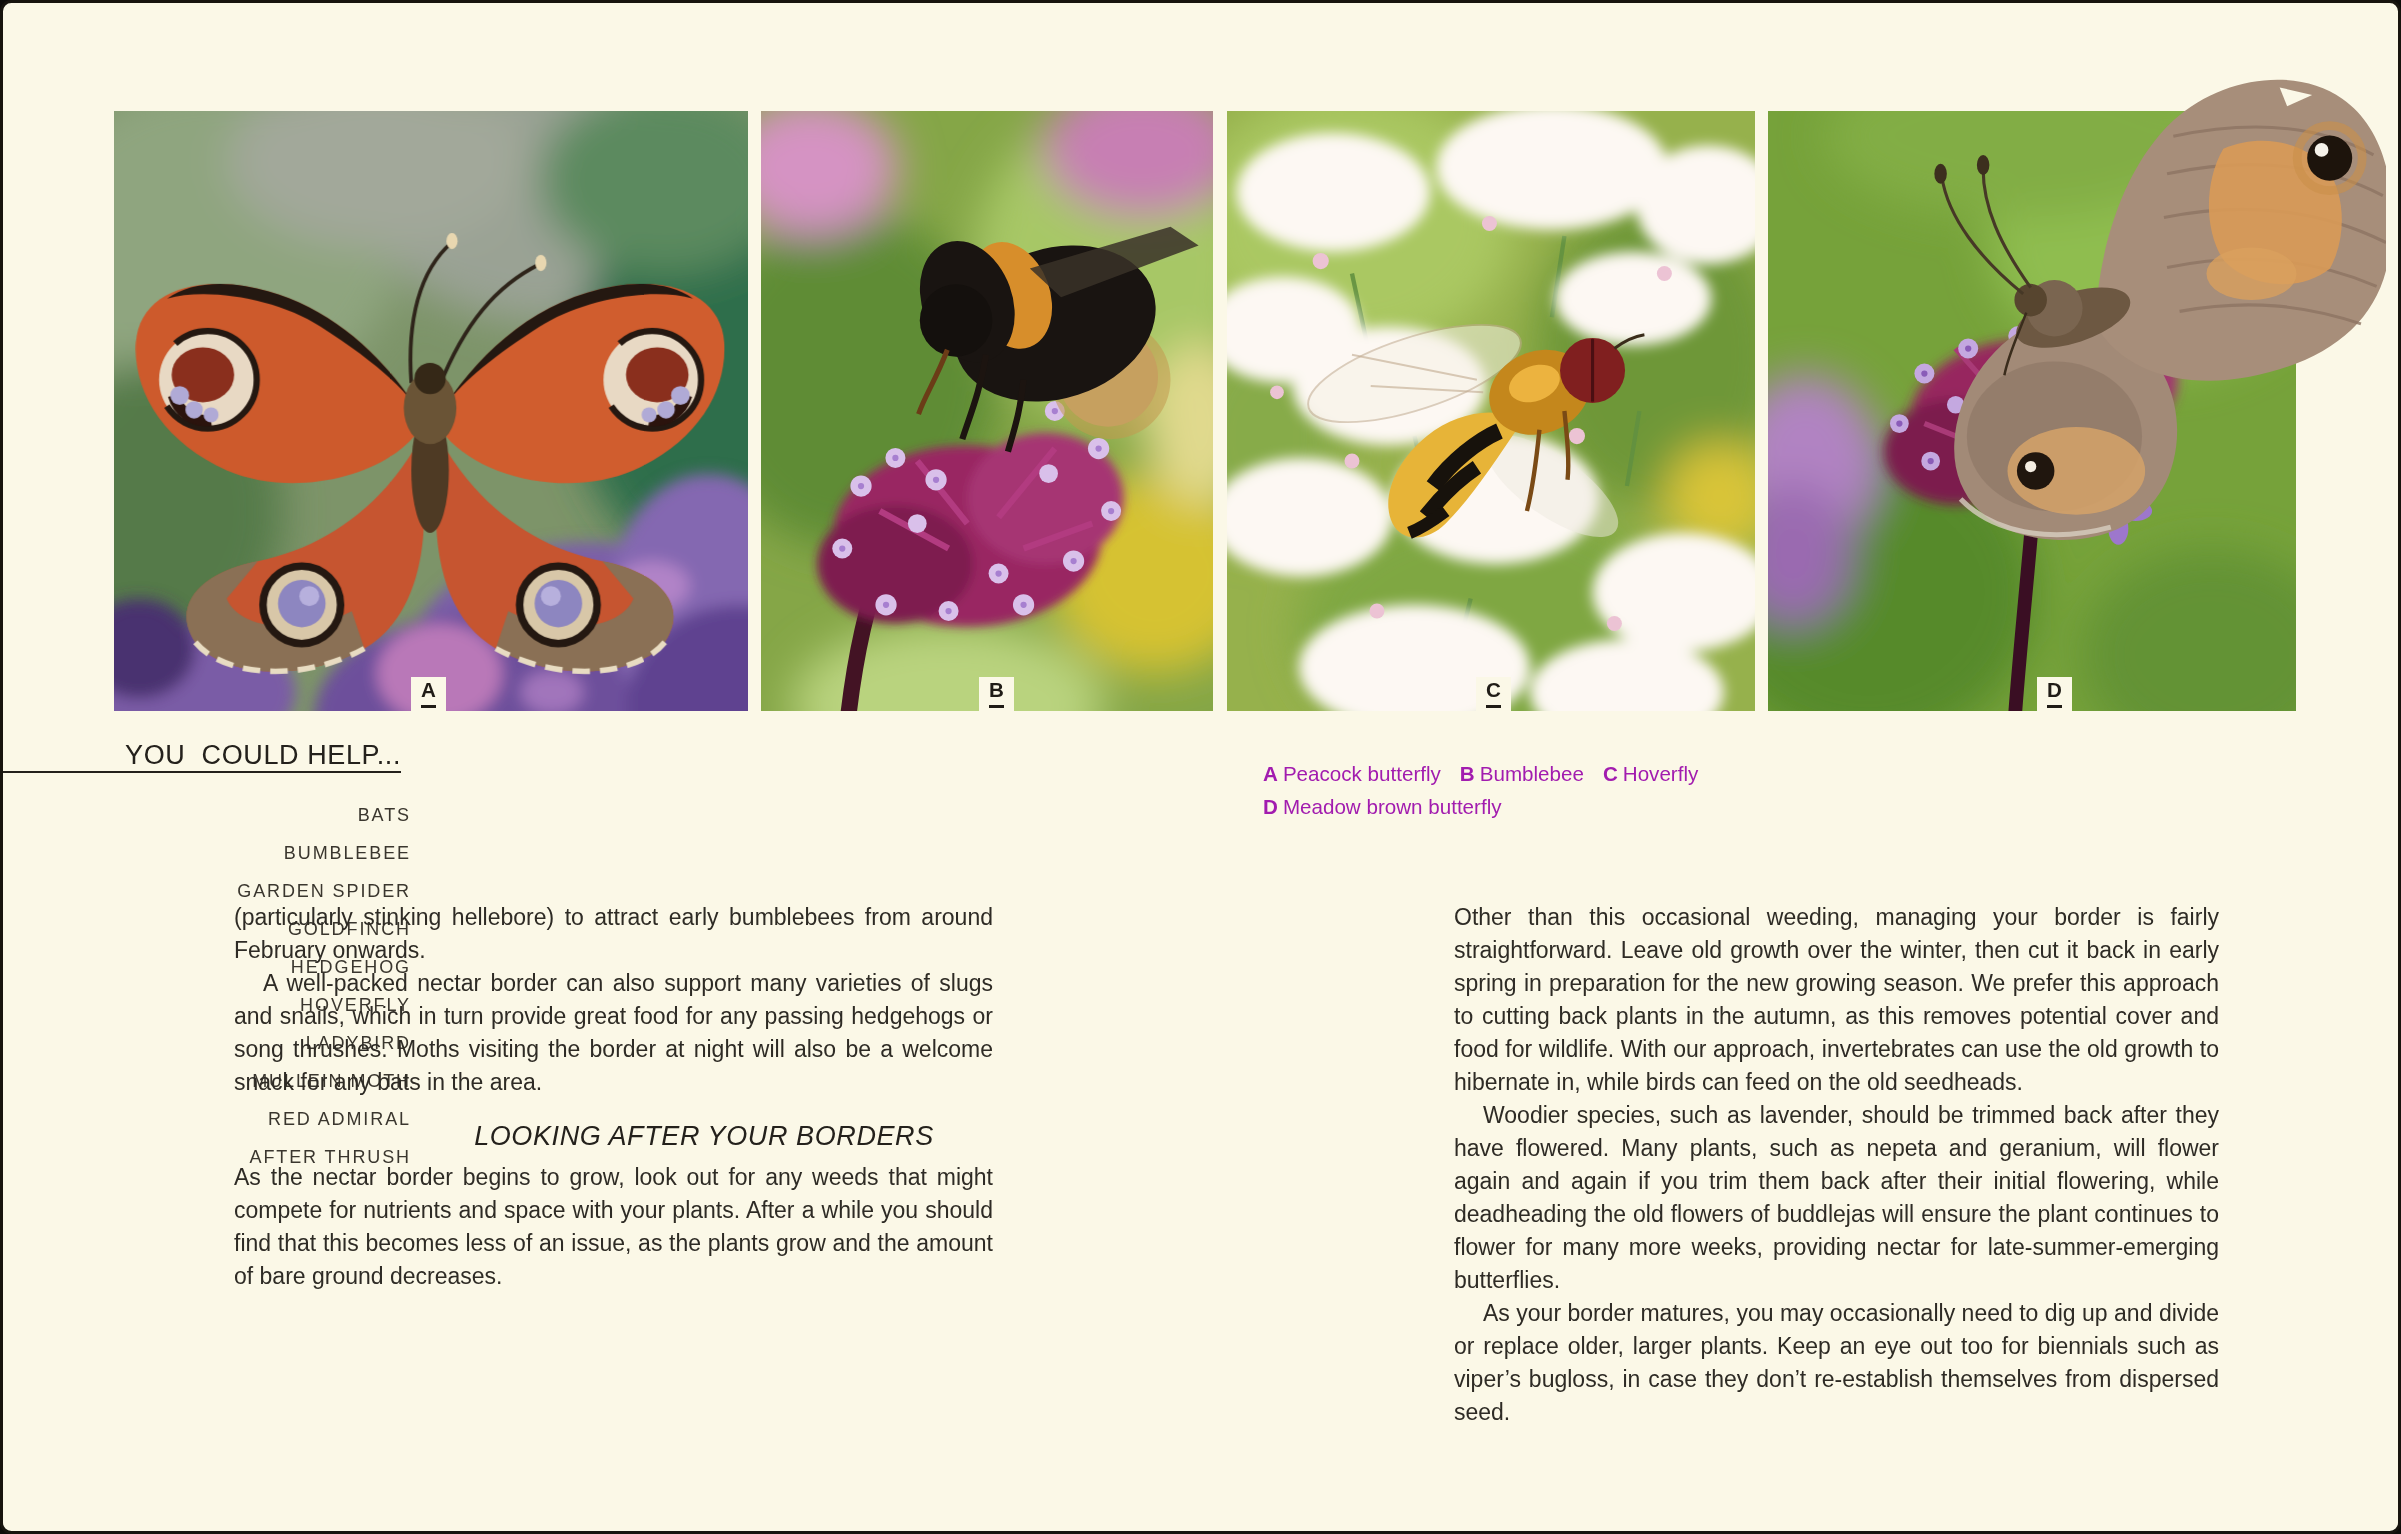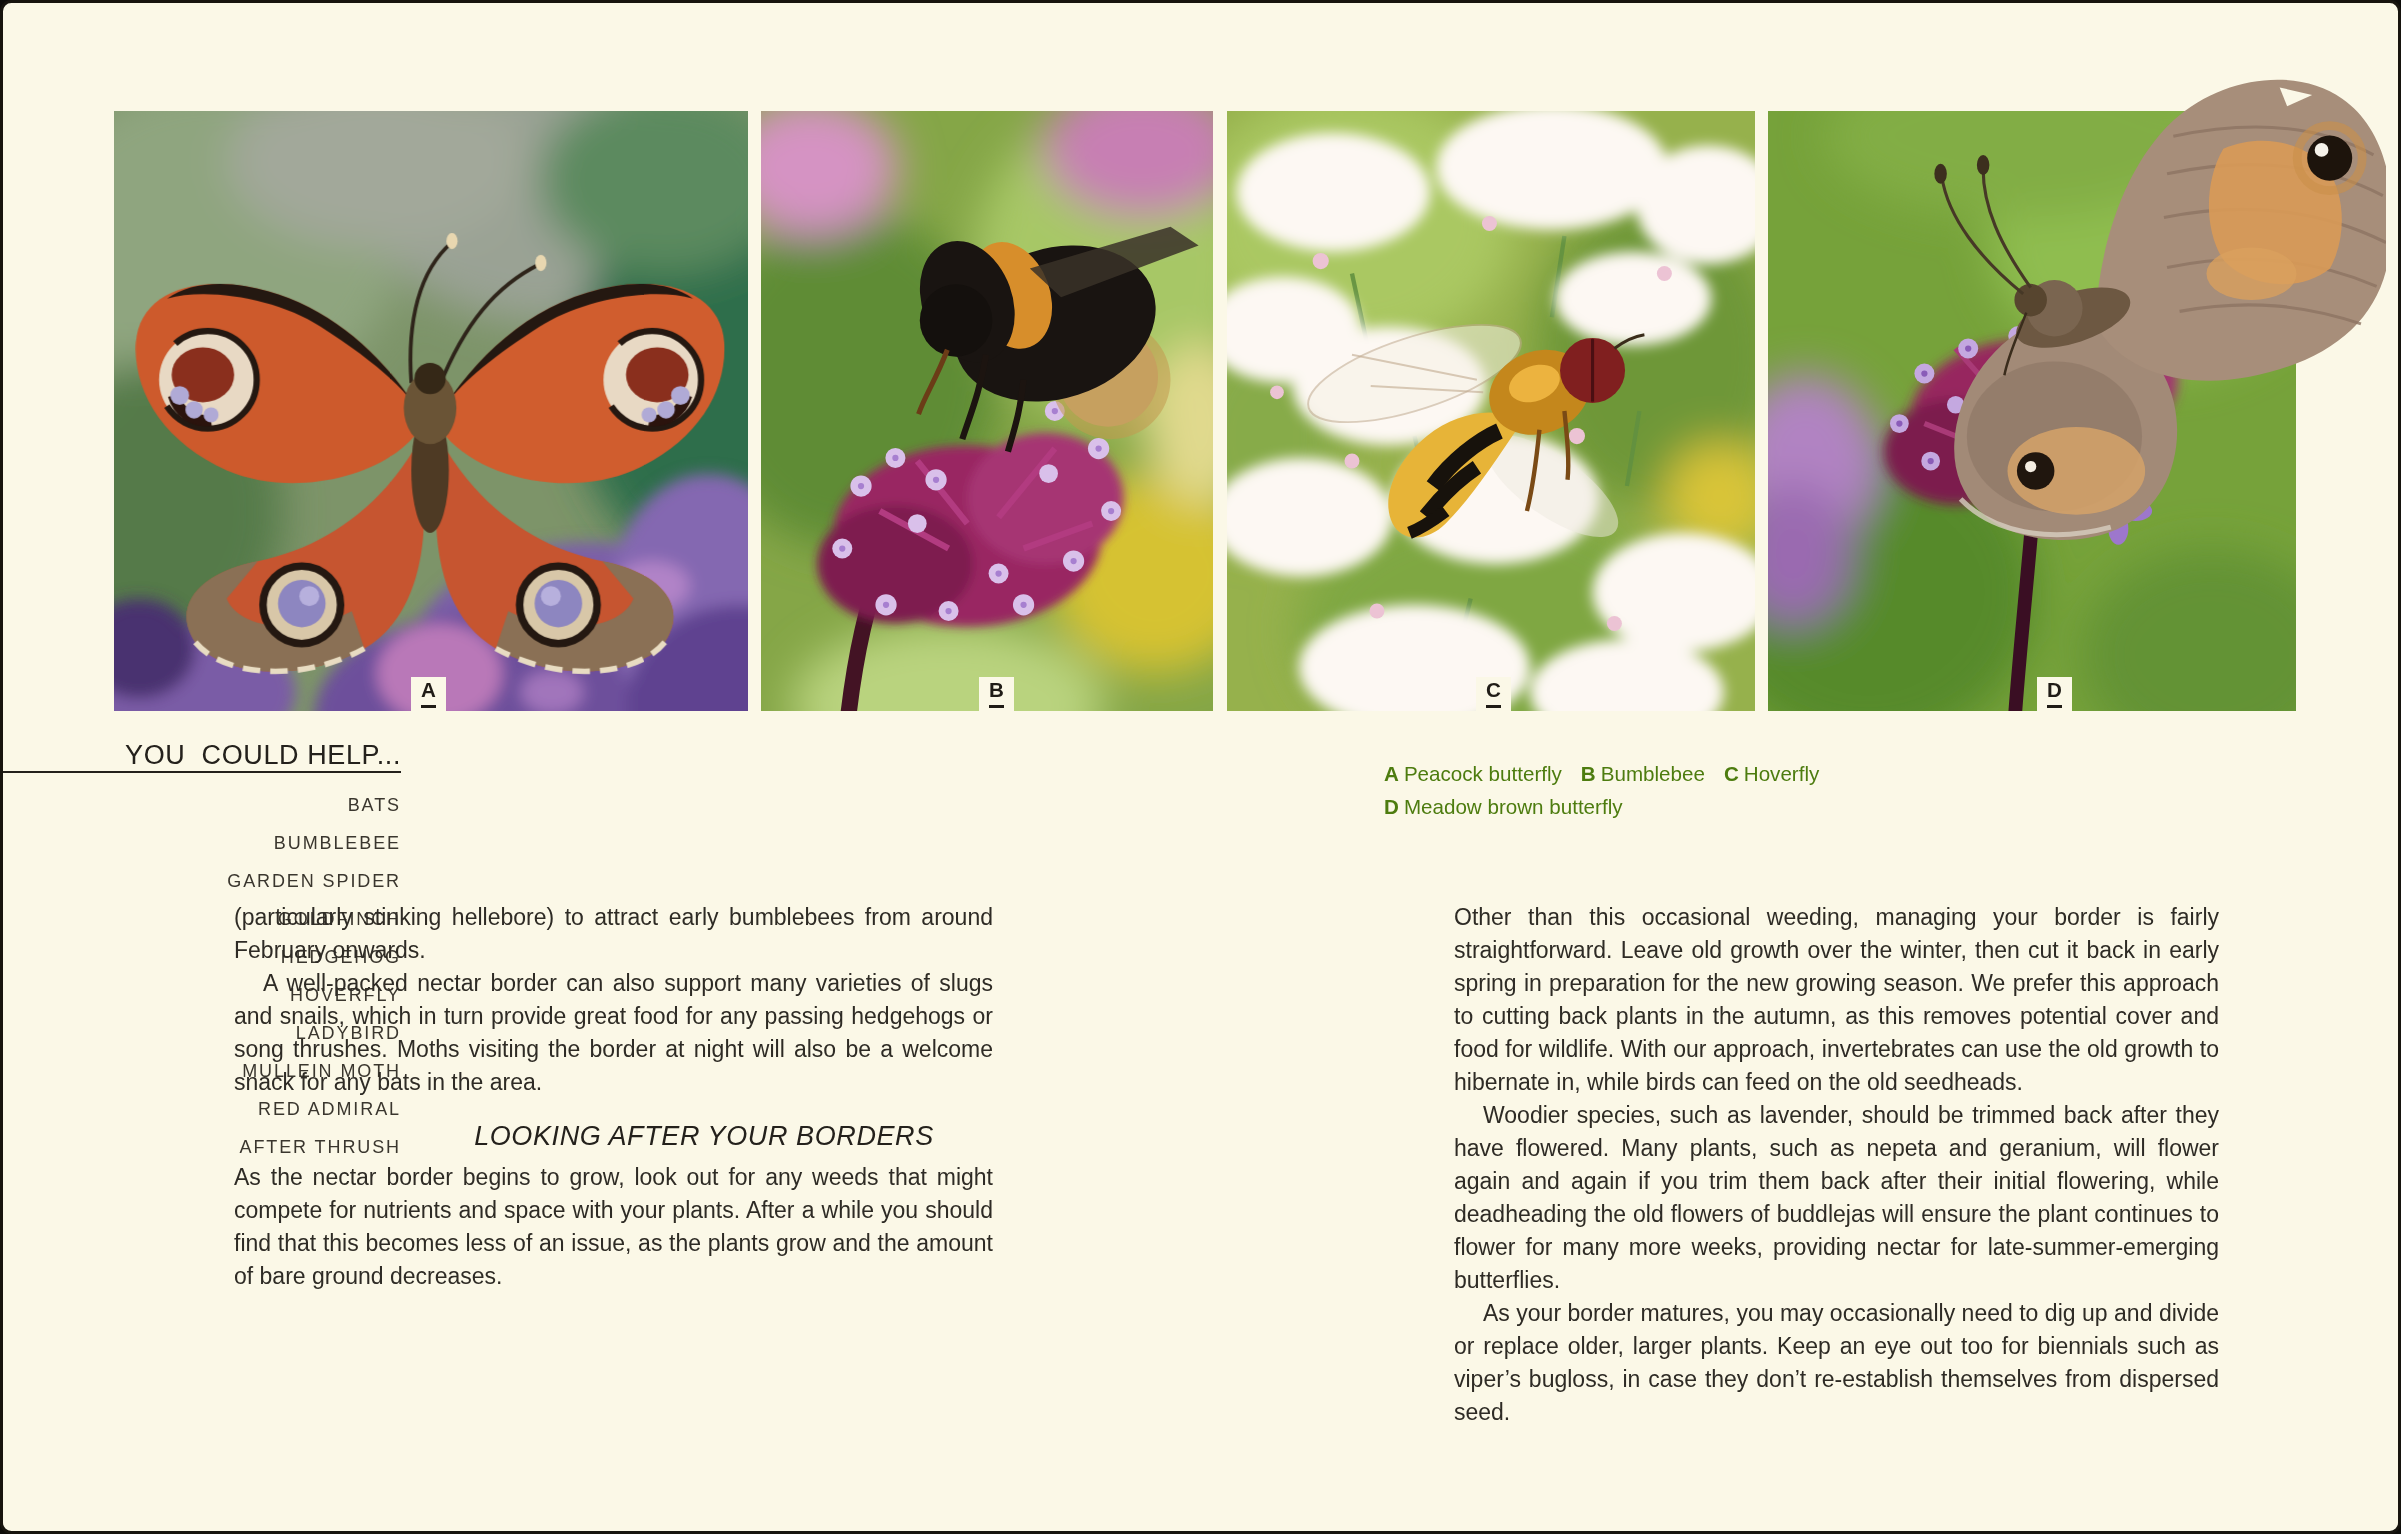--- a/index.html
+++ b/index.html
@@ -28,27 +28,27 @@
   #label-a{left:408px;} #label-b{left:976px;} #label-c{left:1473px;} #label-d{left:2034px;}
 
   .sidebar-heading{
     position:absolute;left:0;top:737px;width:398px;
     text-align:right;font-size:27px;letter-spacing:0.6px;
     color:var(--heading-ink,#24211c);
     padding-bottom:0;border-bottom:2.5px solid var(--rule,#24211c);
   }
   .sidebar-heading span{white-space:pre;}
   .species-list{
-    position:absolute;left:0;top:783px;width:398px;margin:0;padding:0;
+    position:absolute;left:0;top:783px;width:398px;margin:10px;padding:0;
     list-style:none;text-align:right;
     font-size:18px;letter-spacing:1.9px;line-height:38px;color:#3a362e;
   }
   .caption{
-    position:absolute;left:1381px;top:754px;
-    font-size:20.6px;line-height:33px;color:#4d7c0f;
+    position:absolute;left:1260px;top:754px;
+    font-size:20.6px;line-height:33px;color:#a21caf;
   }
   .caption .cap-letter{font-weight:bold;margin-right:5px;}
   .caption .cap-entry{margin-right:19px;}
   .caption .cap-entry:last-child{margin-right:0;}
 
   .text-col{position:absolute;top:898px;font-size:23px;line-height:33px;text-align:justify;color:var(--ink,#2e2b25);}
   #col-left{left:231px;width:759px;}
   #col-right{left:1451px;width:765px;}
   .text-col p{margin:0;}
   .text-col p.indent{text-indent:29px;}

